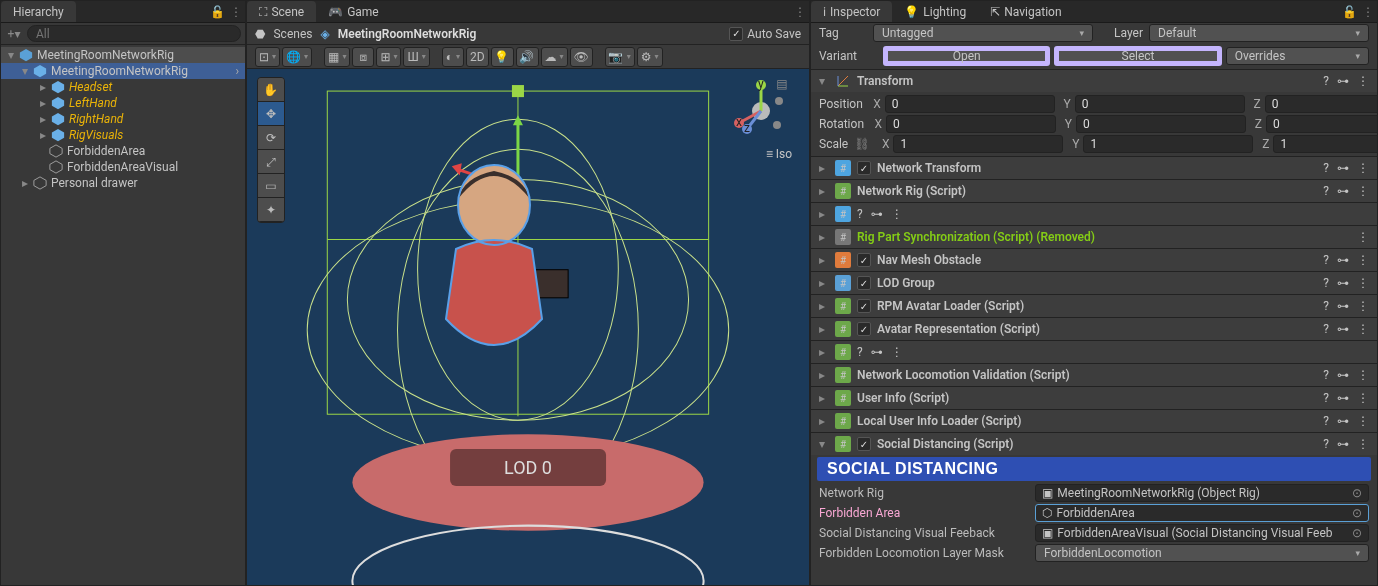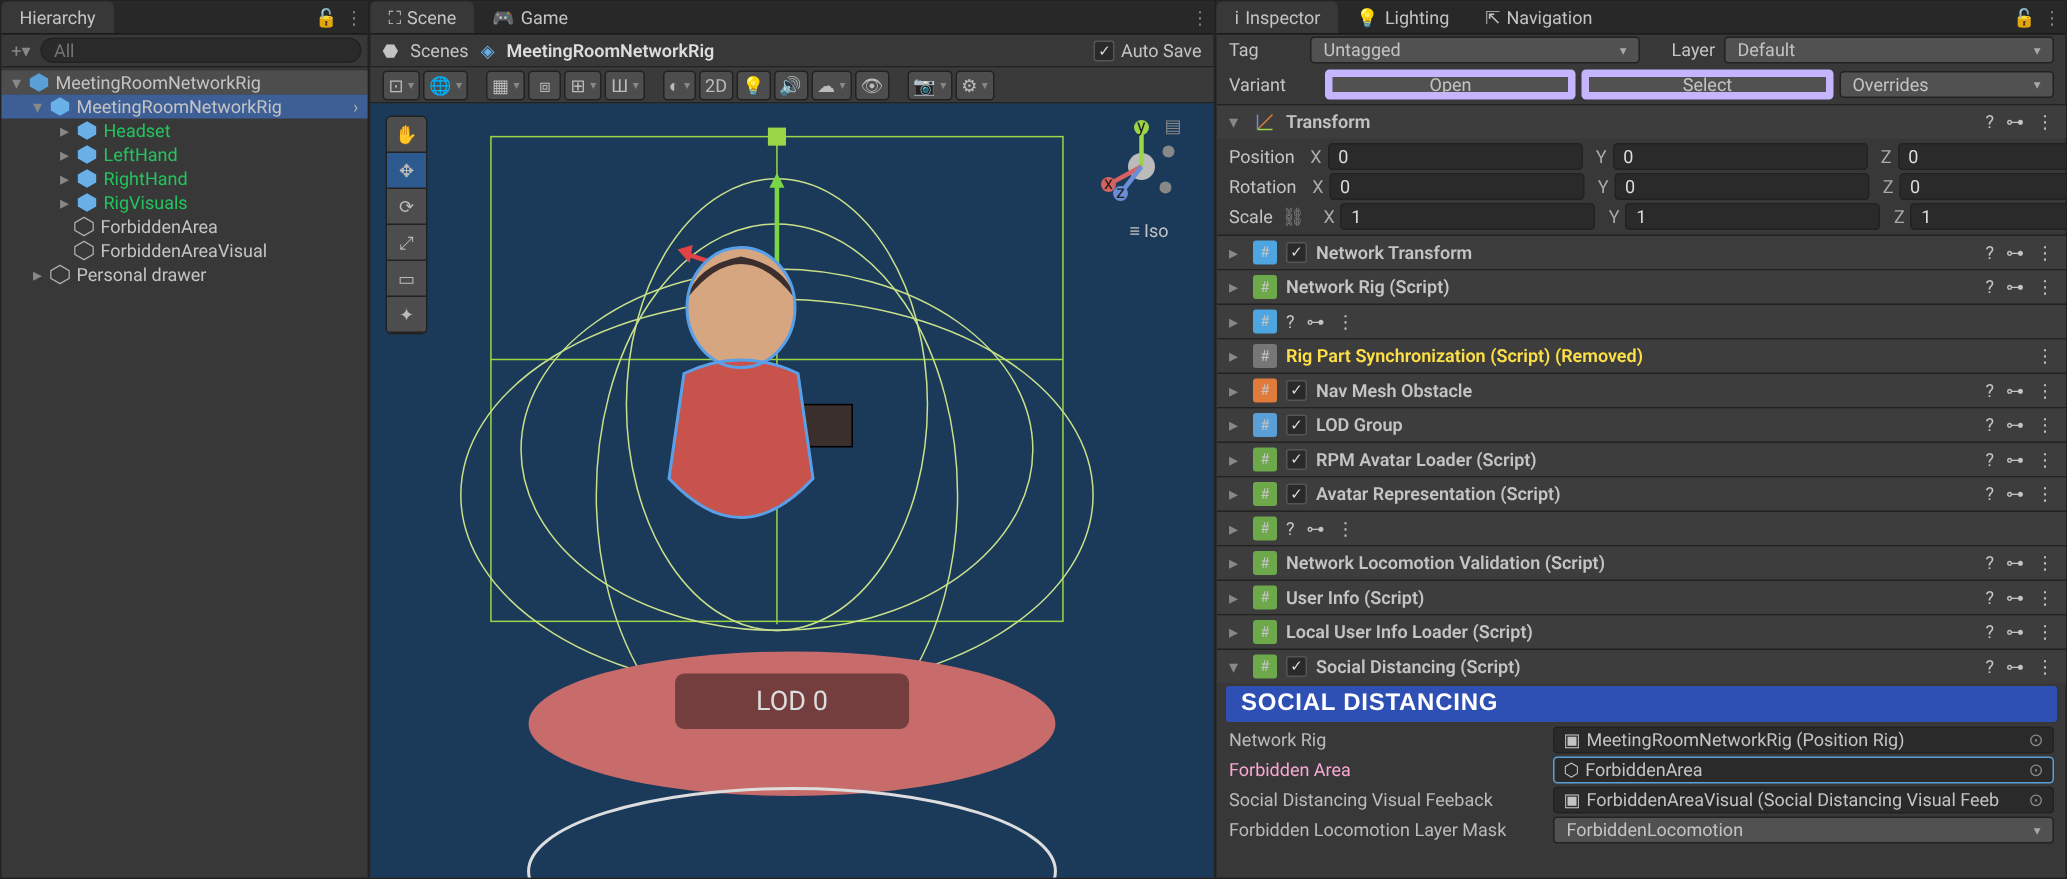--- a/index.html
+++ b/index.html
@@ -12,34 +12,34 @@
 .icon-btn { width: 18px; height: 18px; display: flex; align-items: center; justify-content: center; color: #888; }
 .hierarchy { width: 246px; }
 .search-row { height: 22px; display: flex; align-items: center; padding: 2px 4px; gap: 4px; border-bottom: 1px solid #222; }
 .search-input { flex: 1; background: #2a2a2a; border: 1px solid #222; border-radius: 10px; height: 17px; padding: 0 8px; color: #888; }
 .tree { flex: 1; padding: 2px 0; }
 .tree-row { height: 16px; display: flex; align-items: center; gap: 2px; padding-left: 4px; }
 .tree-row.selected { background: #3e5f96; color: #fff; }
 .tree-row .foldout { width: 12px; text-align: center; color: #888; }
 .tree-row .tree-icon { width: 14px; height: 14px; display: inline-flex; }
 .tree-row .label { padding-left: 2px; }
-.tree-row.link .label { color: #22c55e; }
+.tree-row.link .label { color: #eab308; font-style: italic; }
 .scene { flex: 1; position: relative; display: flex; flex-direction: column; }
 .breadcrumb { height: 22px; display: flex; align-items: center; gap: 8px; padding: 0 8px; border-bottom: 1px solid #222; }
 .breadcrumb .auto-save { margin-left: auto; display: flex; align-items: center; gap: 4px; }
 .scene-toolbar { height: 24px; display: flex; align-items: center; gap: 2px; padding: 0 8px; border-bottom: 1px solid #222; background: #3a3a3a; }
 .tb-btn { background: #4d4d4d; border: 1px solid #222; border-radius: 3px; min-width: 22px; height: 20px; display: flex; align-items: center; justify-content: center; color: #bbb; padding: 0 3px; gap: 1px; }
 .tb-btn.split::after { content: "▾"; font-size: 8px; color: #888; margin-left: 2px; }
 .tb-sep { width: 8px; }
 .viewport { flex: 1; position: relative; background: #1b3a5a; overflow: hidden; }
 .tool-stack { position: absolute; left: 10px; top: 8px; display: flex; flex-direction: column; background: #3a3a3a; border: 1px solid #222; border-radius: 4px; overflow: hidden; }
 .tool-stack .tb-btn { border-radius: 0; border: none; border-bottom: 1px solid #222; width: 26px; height: 24px; }
 .tool-stack .tb-btn.active { background: #2c5a8f; }
 .gizmo { position: absolute; right: 16px; top: 10px; width: 64px; height: 64px; }
-.iso { position: absolute; right: 30px; top: 78px; color: #888; font-size: 11px; }
+.iso { position: absolute; right: 17px; top: 78px; color: #888; font-size: 11px; }
 .lod-badge { position: absolute; left: 50%; top: 380px; transform: translateX(-50%); background: rgba(0,0,0,0.42); color: #ddd; padding: 8px 54px; border-radius: 6px; font-size: 18px; }
 .inspector { width: 568px; background: #383838; }
 .insp-body { flex: 1; overflow-y: auto; }
 .insp-row { display: flex; align-items: center; height: 20px; padding: 0 8px; gap: 6px; }
 .insp-label { width: 210px; color: #bbb; }
 .dropdown { background: #515151; border: 1px solid #222; border-radius: 3px; height: 18px; padding: 0 8px; display: flex; align-items: center; justify-content: space-between; gap: 4px; }
 .dropdown::after { content: "▾"; font-size: 9px; color: #aaa; margin-left: 6px; }
 .btn { background: #515151; border: 5px solid #c4b5fd; border-radius: 3px; height: 20px; padding: 0 16px; display: flex; align-items: center; justify-content: center; }
 .variant-row { display: flex; gap: 4px; padding: 3px 8px; align-items: center; }
 .variant-row .lbl { width: 60px; }
@@ -402,21 +402,21 @@
               <span>⊶</span>
               <span>⋮</span>
             </div>
     </div>
         </div>
         <div class="comp">
     <div class="comp-header">
       <span class="foldout">▸</span>
       <span class="comp-icon" style="background:#777">#</span>
 
-      <span class="comp-title" style="color:#fde047">Rig Part Synchronization (Script) (Removed)</span>
+      <span class="comp-title" style="color:#84cc16">Rig Part Synchronization (Script) (Removed)</span>
       <div class="comp-actions">
               <span>⋮</span>
             </div>
     </div>
         </div>
         <div class="comp">
     <div class="comp-header">
       <span class="foldout">▸</span>
       <span class="comp-icon" style="background:#e07b3c">#</span>
       <span class="chk">✓</span>
@@ -531,21 +531,21 @@
             </div>
     </div>
         </div>
       </div>
 
     <div class="section-title">SOCIAL DISTANCING</div>
     <div class="insp-row">
       <span class="insp-label">Network Rig</span>
       <div class="obj-field">
           <span>▣</span>
-          <span>MeetingRoomNetworkRig (Position Rig)</span>
+          <span>MeetingRoomNetworkRig (Object Rig)</span>
         </div>
     </div>
     <div class="insp-row">
       <span class="insp-label" style="color:#f9a8d4">Forbidden Area</span>
       <div class="obj-field" style="border-color:#5aa0d6">
           <span>⬡</span>
           <span>ForbiddenArea</span>
         </div>
     </div>
     <div class="insp-row">

